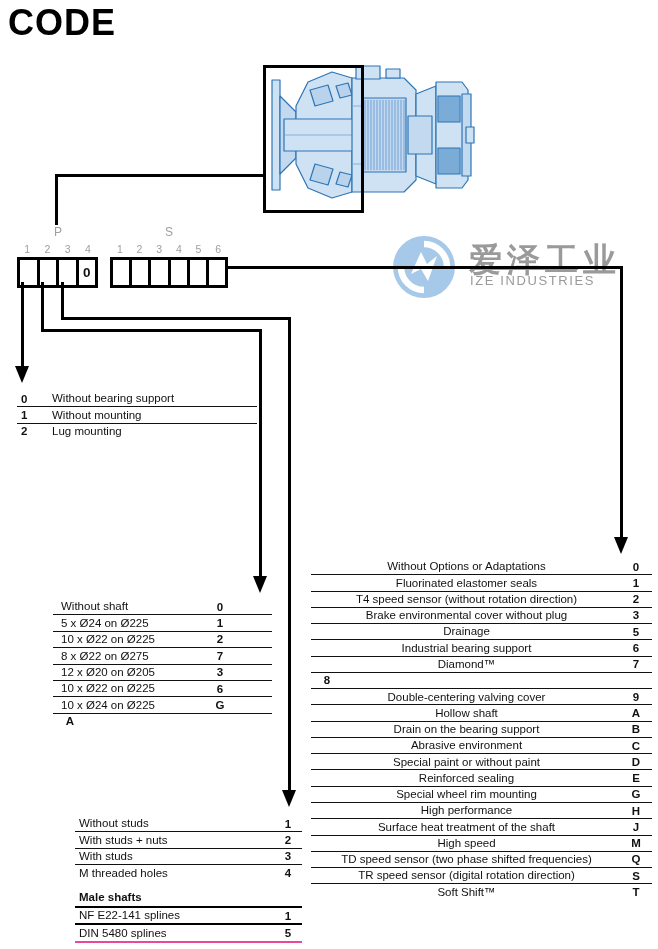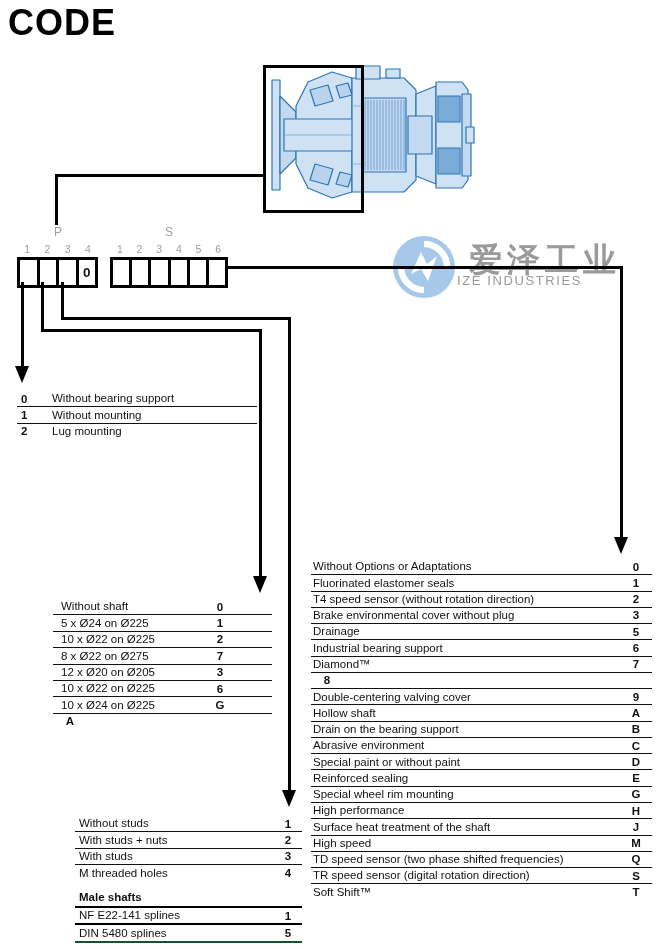--- a/index.html
+++ b/index.html
@@ -38,26 +38,26 @@
   #tbl-mounting .lbl{padding-left:13px;}
   
   #tbl-shaft .lbl{padding-left:8px;max-width:142px;}
   #tbl-shaft .code{width:34px;}
   
   #tbl-studs .lbl{padding-left:4px;}
   #tbl-studs .code{width:28px;}
   
   #tbl-male .hdr{font-weight:bold;font-size:11.5px;padding:1px 0 3px 4px;border-bottom:2.6px solid #000;}
   #tbl-male .row{border-bottom:2px solid #000;}
-  #tbl-male .row:last-child{border-bottom:2px solid #14532d;}
+  #tbl-male .row:last-child{border-bottom:2px solid #ec4899;}
   #tbl-male .lbl{padding-left:4px;}
   #tbl-male .code{width:28px;}
   
   #tbl-options .row{min-height:15.28px;}
-  #tbl-options .lbl{padding-left:2px;}
+  #tbl-options .lbl{padding-left:2px;text-align:center;}
   #tbl-options .code{width:32px;}
 </style>
 </head>
 <body>
 
 <div id="page">
 
   <div id="title" class="abs">CODE</div>
 
   <svg class="abs" style="left:258px;top:56px;" width="220" height="158" viewBox="0 0 220 158">
@@ -141,21 +141,21 @@
   <div class="abs vline" style="left:55px;top:174px;height:51px;"></div>
 
   <svg class="abs" style="left:392px;top:235px;" width="64" height="64" viewBox="0 0 64 64">
     <circle cx="32" cy="32" r="31" fill="#a6c9e9"></circle>
     <path d="M32 9 A23 23 0 0 1 55 32" stroke="#fff" stroke-width="6.5" fill="none"></path>
     <path d="M32 55 A23 23 0 0 1 9 32" stroke="#fff" stroke-width="6.5" fill="none"></path>
     <path d="M19,39 L29,17 L35,29 L45,21 L36,46 L29,34 Z" fill="#fff"></path>
   </svg>
   <div id="wm-cn" class="abs" style="left:469px;top:238px;">爱泽工业</div>
   <div id="wm-underline" class="abs" style="left:470px;top:267px;width:108px;"></div>
-  <div id="wm-en" class="abs" style="left:457px;top:273px;">IZE INDUSTRIES</div>
+  <div id="wm-en" class="abs" style="left:470px;top:273px;">IZE INDUSTRIES</div>
 
   <div class="abs grp-label" style="left:48px;top:225px;">P</div>
   <div class="abs numrow" style="left:17px;top:243px;width:81px;">
 
   <span>1</span>
       <span>2</span>
       <span>3</span>
       <span>4</span>
     </div>
   <div class="abs codebox" style="left:17px;top:257px;width:75px;">

